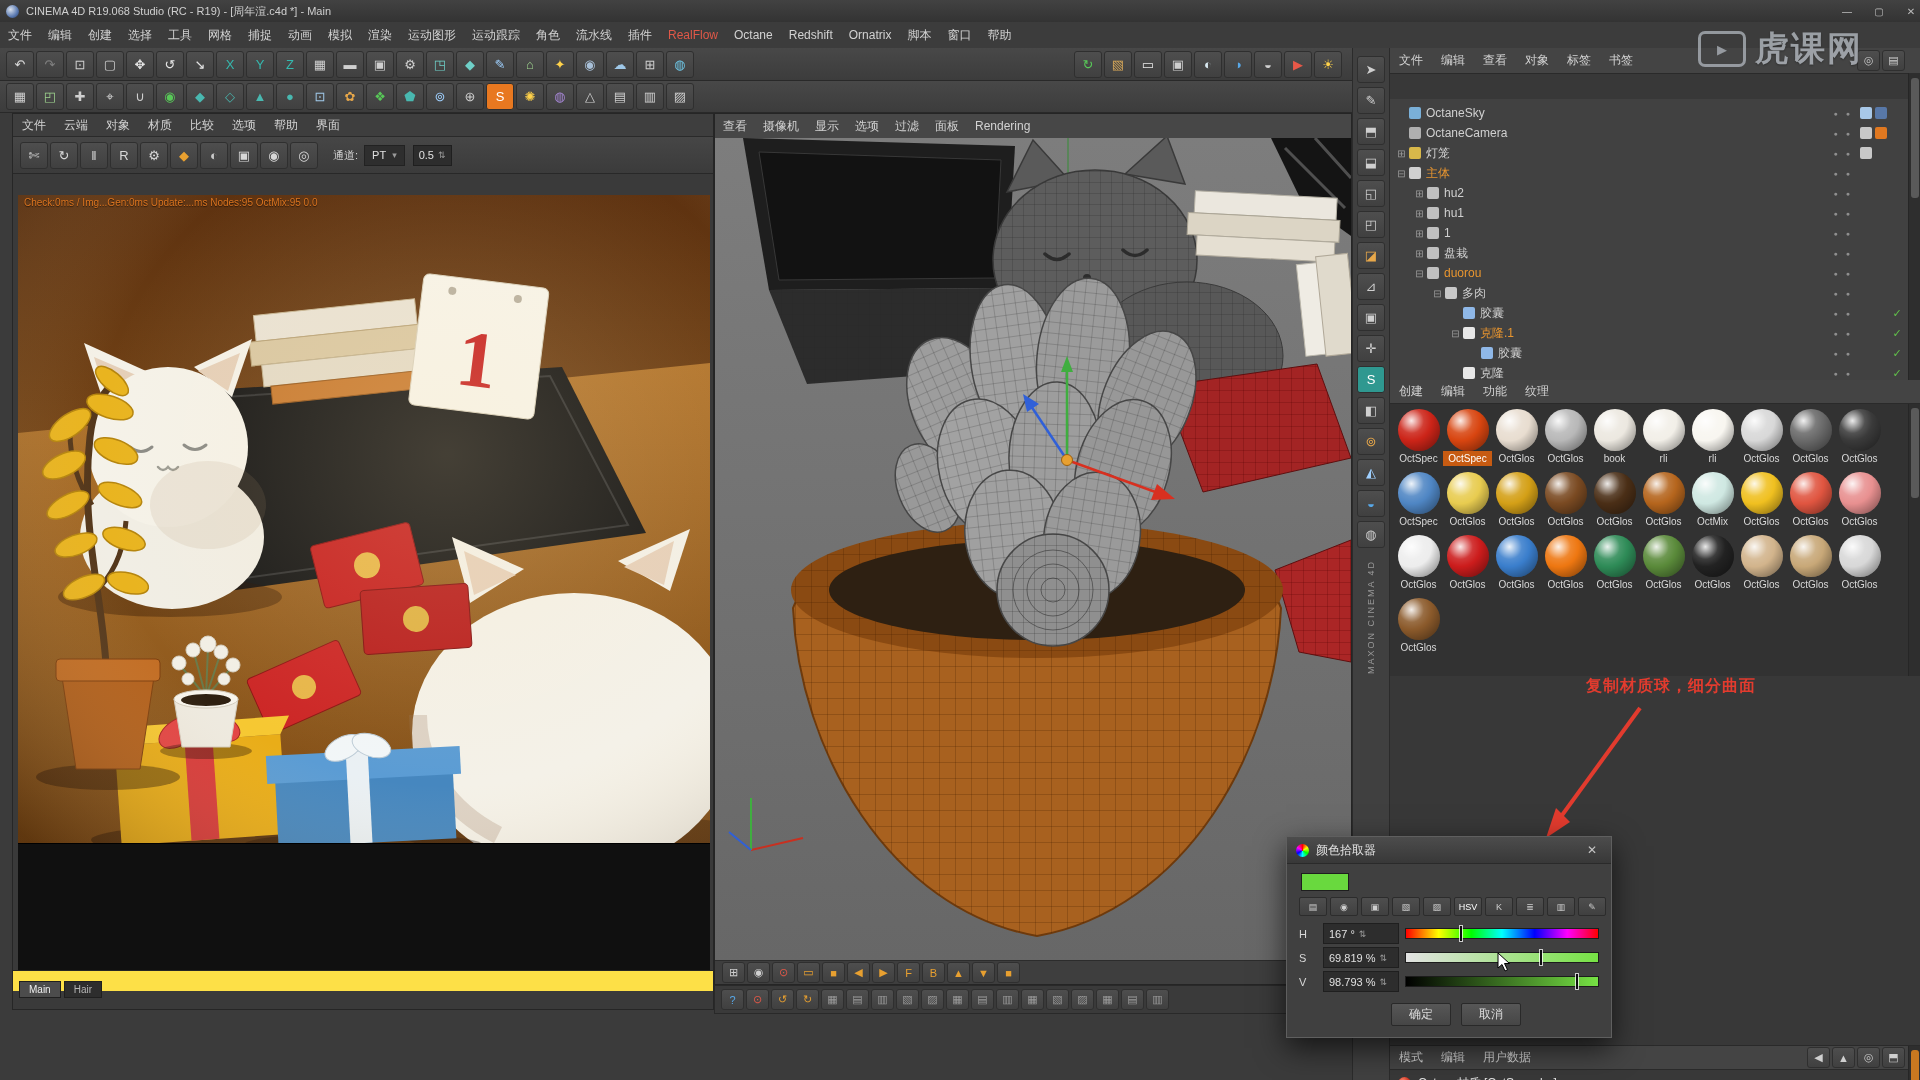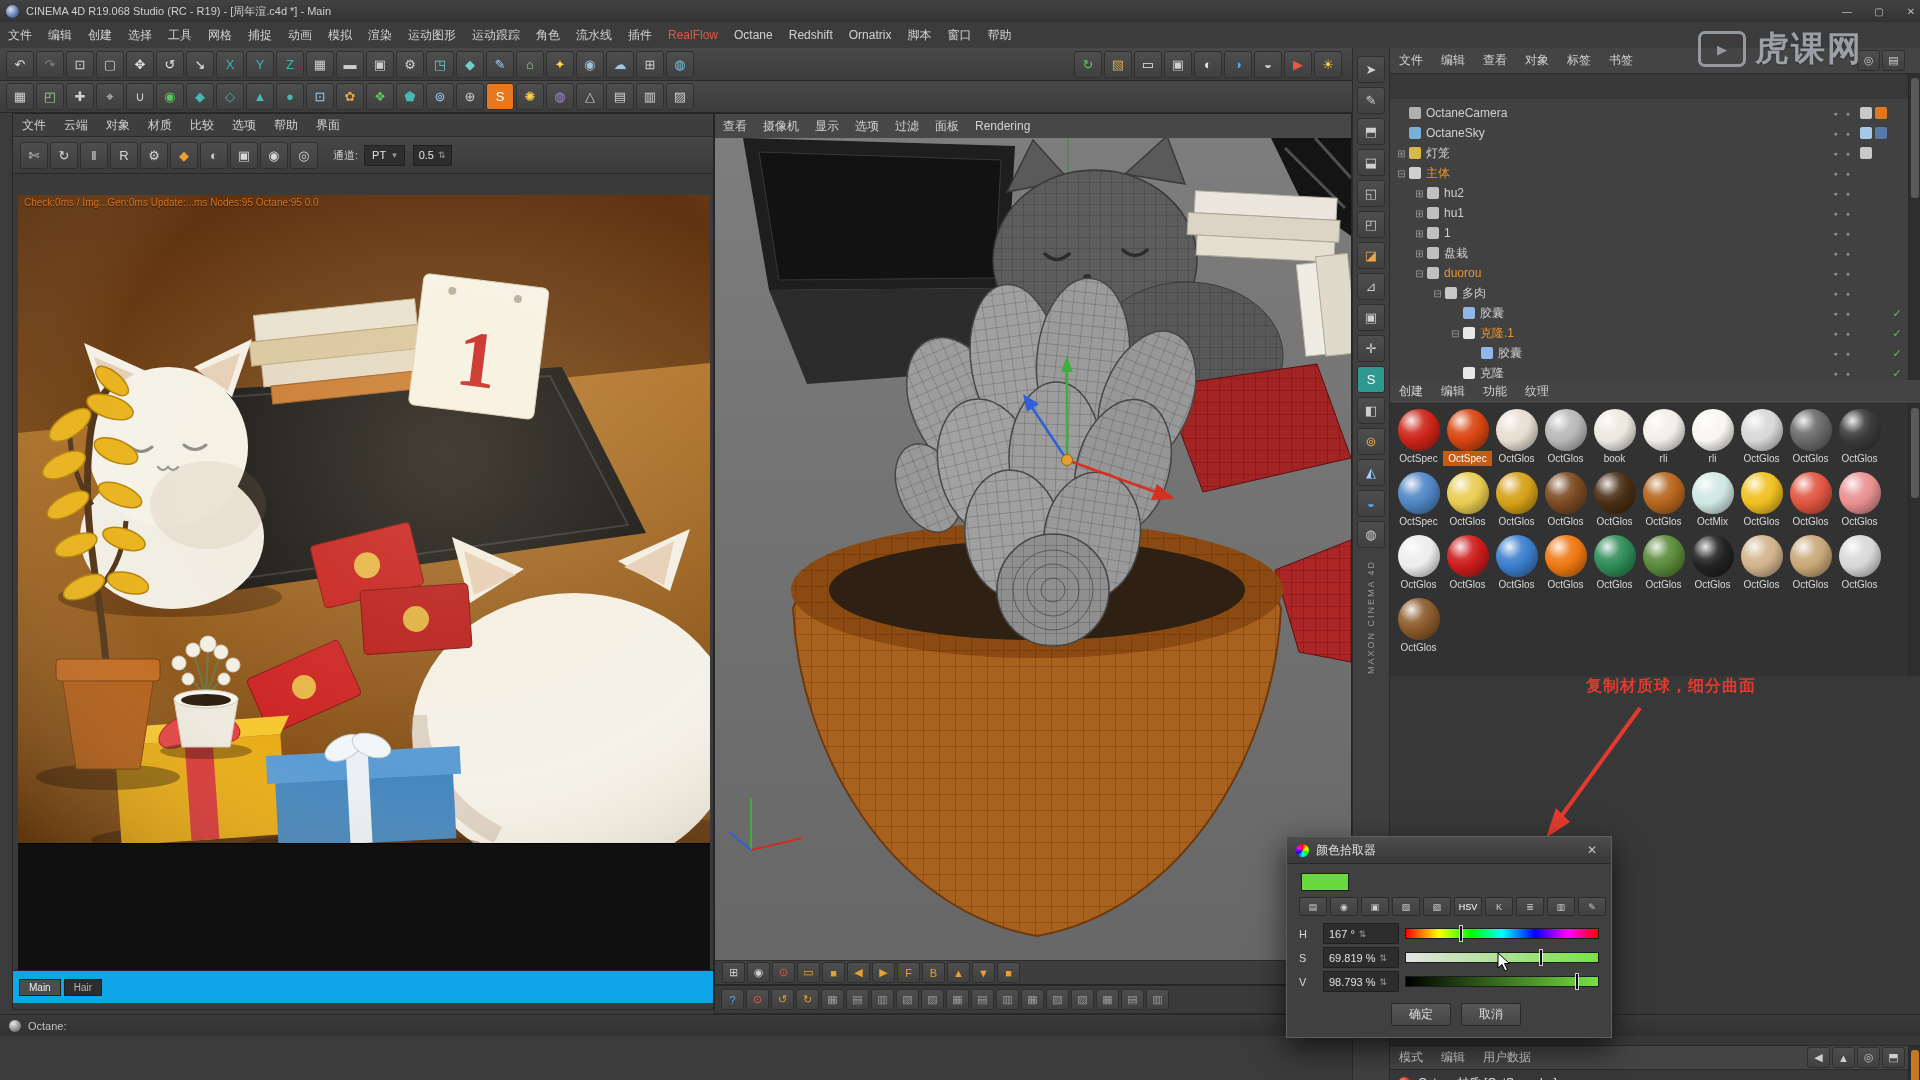--- a/index.html
+++ b/index.html
@@ -28,21 +28,21 @@
   .lv-titlebar{height:22px;background:linear-gradient(#474747,#373737);display:flex;align-items:center;padding:0 8px;font-size:11px;color:#d8d8d8;border-bottom:1px solid #282828}
   .lv-menubar{height:22px;background:#3e3e3e;display:flex;align-items:center;border-bottom:1px solid #2a2a2a}
   .lv-menubar .menu-item{line-height:22px;padding:0 9px}
   .lv-toolbar{height:36px;background:linear-gradient(#464646,#3b3b3b);display:flex;align-items:center;padding:0 6px;border-bottom:1px solid #282828}
   .lv-label{margin:0 6px 0 14px;font-size:11px;color:#cfcfcf}
   .lv-drop{display:flex;align-items:center;gap:6px;background:#2e2e2e;border:1px solid #222;height:19px;padding:0 7px;font-size:11px;color:#e0e0e0}
   .spin{display:flex;align-items:center;background:#2d2d2d;border:1px solid #1f1f1f;height:19px;padding:0 5px;font-size:11px;color:#e0e0e0;gap:4px;margin-left:8px}
   .spin .ud{color:#9a9a9a;font-size:9px}
   .lv-status{position:absolute;left:6px;top:2px;font-size:10px;color:#d9731f;text-shadow:0 1px 1px rgba(0,0,0,.6);pointer-events:none;white-space:nowrap}
   .lv-console{background:#101010;border-top:1px solid #000}
-  .lv-tabsbar{display:flex;align-items:center;padding:16px 6px;background:#0ea5e9;border-top:1px solid #252525}
+  .lv-tabsbar{display:flex;align-items:flex-start;padding:10px 6px;background:#fde047;border-top:1px solid #252525}
   .tab2{padding:0 9px;height:15px;line-height:15px;font-size:10px;background:#2d2d2d;border:1px solid #1f1f1f;color:#b5b5b5;margin-right:3px}
   .tab2.active{background:#4c4c4c;color:#eee}
   .lv-renderbar{display:flex;justify-content:space-between;align-items:center;padding:0 10px;background:linear-gradient(#434343,#383838);font-size:11px;color:#cfcfcf;border-top:1px solid #2a2a2a}
   .gpu-val{color:#e05848;margin-left:6px}
   
   .vp{background:#6f6f6f;border:1px solid #252525;box-sizing:border-box}
   .vp-menubar{height:24px;background:#474747;display:flex;align-items:center;border-bottom:1px solid #2c2c2c}
   .vp-toolbar{position:absolute;left:0;bottom:0;height:24px;display:flex;align-items:center;padding:0 6px;background:rgba(58,58,58,.92);width:100%;box-sizing:border-box;border-top:1px solid #2c2c2c}
   
   .rp-menubar{height:25px;background:#444;display:flex;align-items:center;border-bottom:1px solid #2a2a2a}
@@ -356,21 +356,21 @@
           <circle cx="203" cy="457" r="7"></circle>
             <circle cx="215" cy="470" r="7"></circle>
             <circle cx="170" cy="484" r="6"></circle>
             <circle cx="206" cy="484" r="6"></circle>
         </g>
         <path d="M156,504 L220,504 L212,552 L164,552 Z" fill="#eeeae0" stroke="#d3ccbd"></path>
         <ellipse cx="188" cy="504" rx="32" ry="9" fill="#f7f4ec" stroke="#d3ccbd"></ellipse>
         <ellipse cx="188" cy="505" rx="25" ry="6" fill="#2e2011"></ellipse>
         <rect width="692" height="648" fill="url(#glow)"></rect>
       </svg>
-      <div class="lv-status">Check:0ms / Img...Gen:0ms  Update:...ms  Nodes:95  Octane:95  0.0</div>
+      <div class="lv-status">Check:0ms / Img...Gen:0ms  Update:...ms  Nodes:95  OctMix:95  0.0</div>
     </div>
     <div class="lv-console abs" style="left:5px;top:729px;width:692px;height:127px"></div>
     <div class="lv-tabsbar abs" style="left:0;top:856px;width:700px;height:18px;box-sizing:border-box">
 
     <span class="tab2 active">Main</span>
         <span class="tab2">Hair</span>
       </div>
   </div>
 
   <div class="vp abs" style="left:714px;top:113px;width:638px;height:872px">
@@ -573,35 +573,35 @@
 
       <span class="icon sm" style="color: rgb(207, 207, 207);">◎</span>
           <span class="icon sm" style="color: rgb(207, 207, 207);">▤</span>
         </div>
     </div>
     <div class="tree abs" style="left:0;top:25px;width:530px;height:307px;box-sizing:border-box">
 
     <div class="t-row">
         <span style="flex: 0 0 auto; width: 4px;"></span>
         <span class="t-exp"></span>
+        <span class="t-ico" style="background: rgb(122, 176, 216);"></span>
+        <span class="t-label">OctaneSky</span>
+        <span class="t-dots">● ●</span>
+        <span class="t-tag" style="background: rgb(168, 200, 232);"></span>
+        <span class="t-tag" style="background: rgb(88, 120, 168);"></span>
+        <span class="t-chk"></span>
+      </div>
+        <div class="t-row">
+        <span style="flex: 0 0 auto; width: 4px;"></span>
+        <span class="t-exp"></span>
         <span class="t-ico" style="background: rgb(176, 176, 176);"></span>
         <span class="t-label">OctaneCamera</span>
         <span class="t-dots">● ●</span>
         <span class="t-tag" style="background: rgb(200, 200, 200);"></span>
         <span class="t-tag" style="background: rgb(224, 120, 32);"></span>
-        <span class="t-chk"></span>
-      </div>
-        <div class="t-row">
-        <span style="flex: 0 0 auto; width: 4px;"></span>
-        <span class="t-exp"></span>
-        <span class="t-ico" style="background: rgb(122, 176, 216);"></span>
-        <span class="t-label">OctaneSky</span>
-        <span class="t-dots">● ●</span>
-        <span class="t-tag" style="background: rgb(168, 200, 232);"></span>
-        <span class="t-tag" style="background: rgb(88, 120, 168);"></span>
         <span class="t-chk"></span>
       </div>
         <div class="t-row">
         <span style="flex: 0 0 auto; width: 4px;"></span>
         <span class="t-exp">⊞</span>
         <span class="t-ico" style="background: rgb(216, 184, 74);"></span>
         <span class="t-label">灯笼</span>
         <span class="t-dots">● ●</span>
         <span class="t-tag" style="background: rgb(200, 200, 200);"></span>
         <span class="t-tag"></span>
@@ -1014,24 +1014,20 @@
       <span class="bar val">
           <span class="mk" style="left: 88.6%;"></span>
         </span>
     </div>
     <div class="abs row" style="left:104px;top:166px;gap:10px">
       <span class="btn">确定</span>
       <span class="btn">取消</span>
     </div>
   </div>
 
-  <div class="octbar abs" style="left:0;top:1014px;width:1920px;height:22px;box-sizing:border-box">
-    <span class="oct-dot"></span>
-    <span>Octane:</span>
-  </div>
 
   <div class="watermark abs" style="left:1698px;top:26px">
     <span class="wm-icon">▶</span>
     <span class="wm-text">虎课网</span>
   </div>
 
   <svg class="cursor abs" style="left:1496px;top:952px" width="16" height="20">
     <path d="M2,1 L2,16 L6,12.5 L9,19 L11.5,17.8 L8.5,11.5 L13.5,11.5 Z" fill="#ffffff" stroke="#000" stroke-width="1"></path>
   </svg>
 

